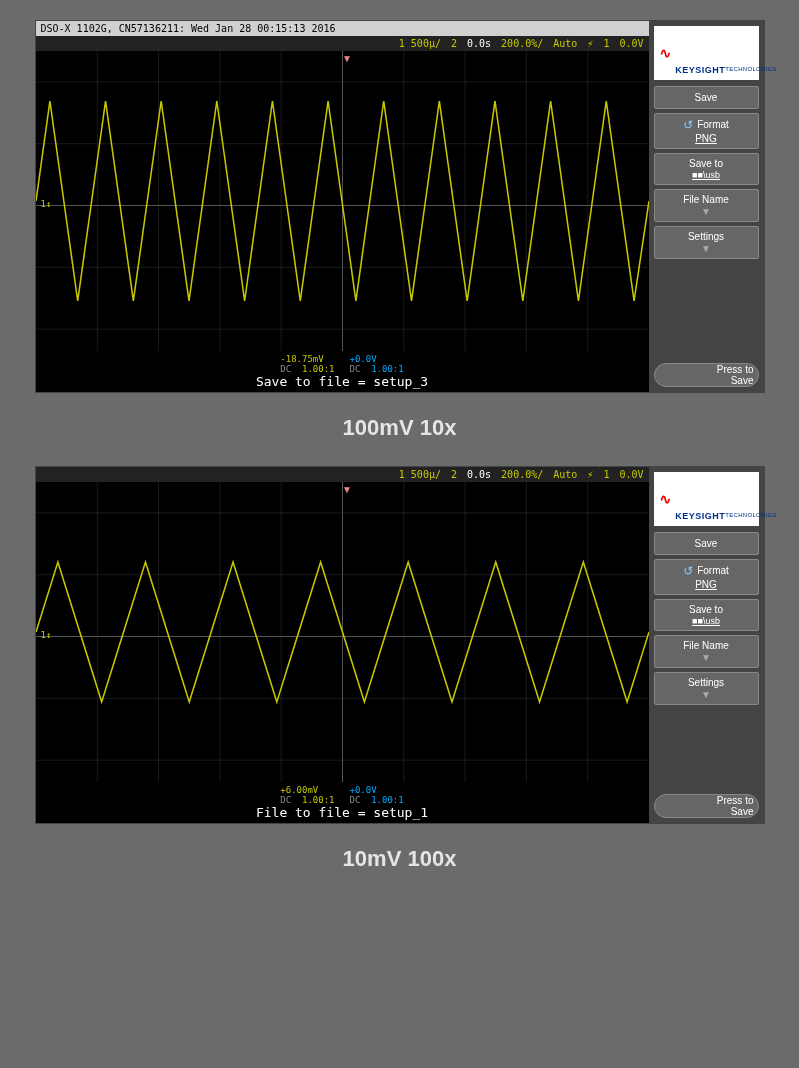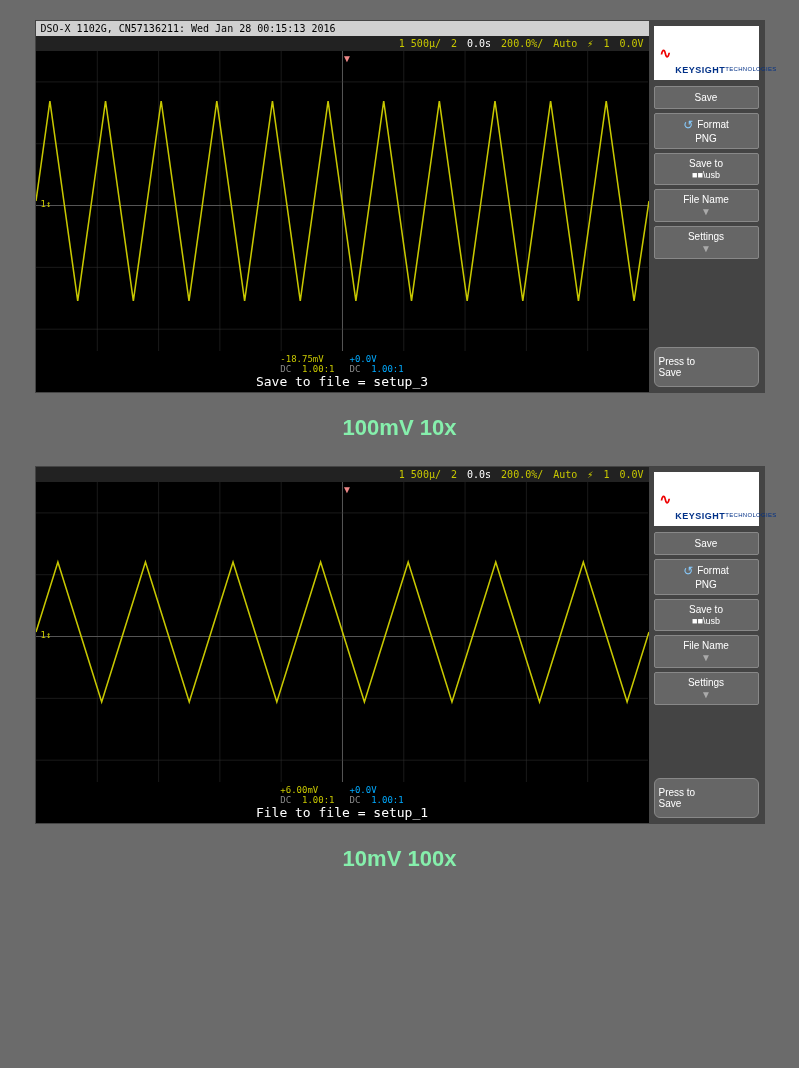--- a/index.html
+++ b/index.html
@@ -155,43 +155,43 @@
       border: 1px solid #888;
       color: #fff;
       font-size: 10px;
       width: 100%;
       padding: 4px;
       border-radius: 2px;
       cursor: pointer;
       gap: 1px;
     }
     .sidebar-btn-with-icon .btn-label { font-size: 10px; }
-    .sidebar-btn-with-icon .btn-value { font-size: 10px; color: #fff; }
+    .sidebar-btn-with-icon .btn-value { font-size: 10px; color: #fff; text-decoration: underline; }
     .icon-refresh {
       color: #8cf;
       font-size: 12px;
     }
     .icon-down {
       font-size: 10px;
       color: #aaa;
     }
     .press-to-save {
       background: #666;
       border: 1px solid #888;
       color: #fff;
       font-size: 10px;
       width: 100%;
-      padding: 8px 4px;
-      text-align: left;
-      border-radius: 6px;
+      padding: 0 4px;
+      text-align: right;
+      border-radius: 14px;
       cursor: pointer;
       margin-top: auto;
     }
     .caption {
-      color: #86efac;
+      color: #e5e5e5;
       font-size: 22px;
       font-weight: bold;
       text-align: center;
       margin: 12px 0 25px 0;
     }
     .probe-label {
       position: absolute;
       left: 5px;
       color: #c8c800;
       font-size: 9px;

